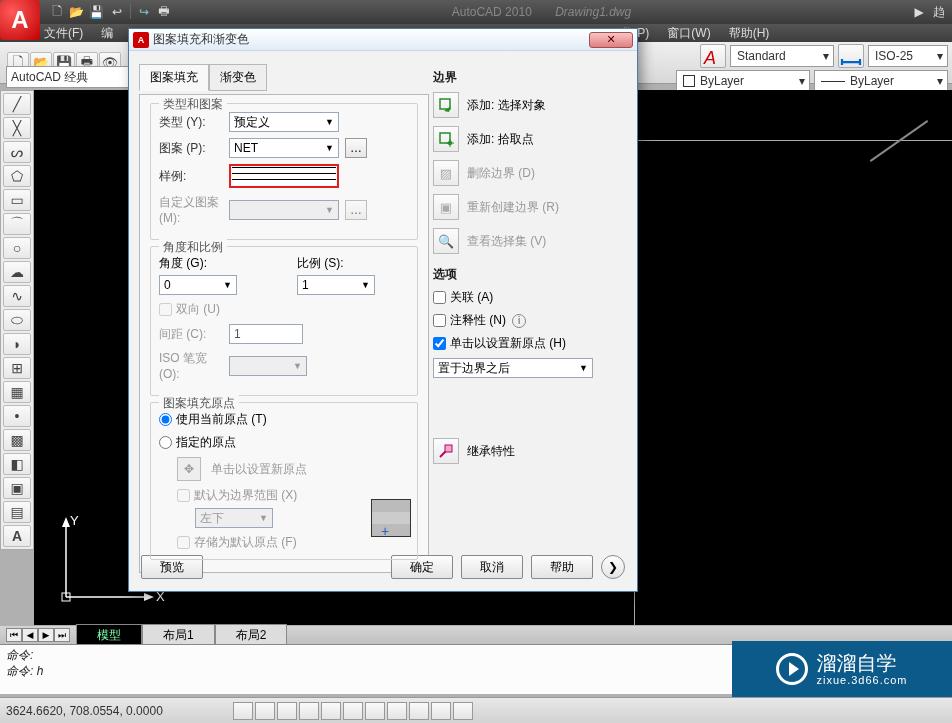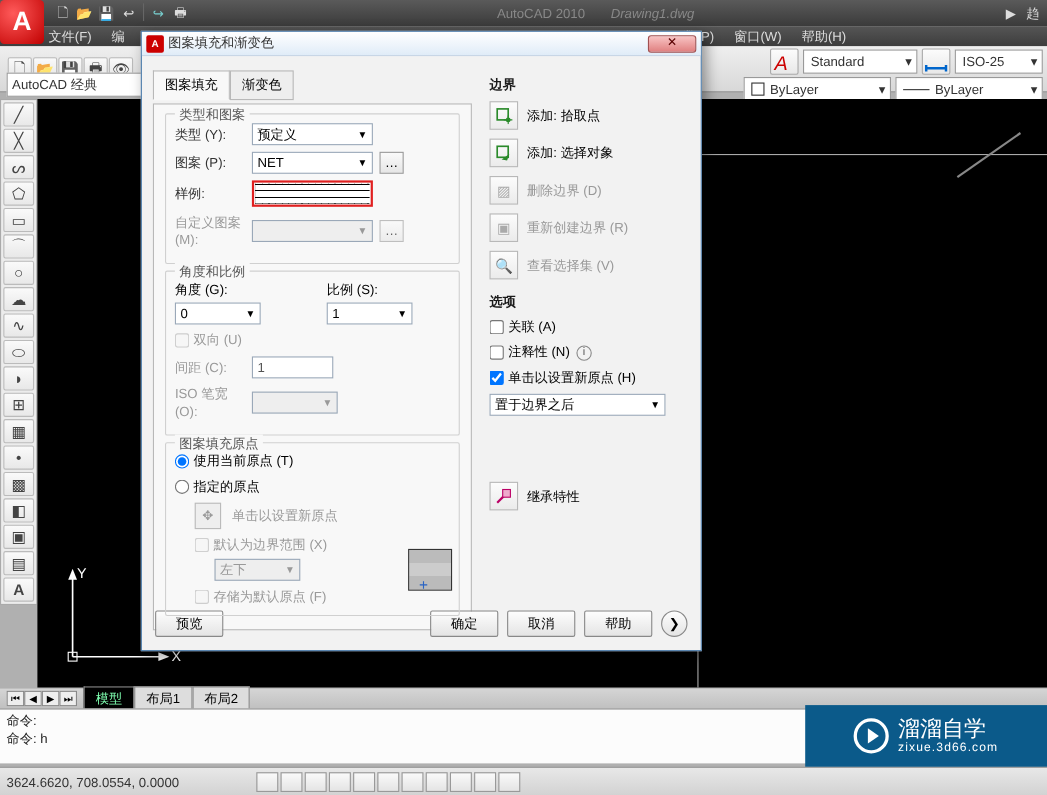--- a/index.html
+++ b/index.html
@@ -45,25 +45,25 @@
   .ucs { position:absolute; left:18px; bottom:14px; }
   .ucs line { stroke:#fff; stroke-width:1.5; }
   .ucs text { fill:#fff; font-size:13px; }
   .canvas .grey-line1 { position:absolute; left:830px; top:50px; width:70px; height:2px; background:#888; transform:rotate(-35deg); }
   .canvas .rect-outline { position:absolute; left:600px; top:50px; width:320px; height:520px; border:1px solid #aaa; }
 
   
   .layout-tabs { position:absolute; left:0; right:0; top:626px; height:18px; background:linear-gradient(#d5d5d5,#c0c0c0); display:flex; align-items:center; padding-left:6px; gap:0; font-size:11px; }
   .lt-nav { display:flex; gap:0; margin-right:6px; }
   .lt-nav .nb { width:16px; height:14px; border:1px solid #888; background:#eee; text-align:center; line-height:12px; font-size:9px; cursor:pointer; }
-  .lt-tab { padding:2px 10px; border:1px solid #888; border-bottom:none; background:#ddd; cursor:pointer; }
+  .lt-tab { padding:2px 20px; border:1px solid #888; border-bottom:none; background:#ddd; cursor:pointer; }
   .lt-tab.active { background:#000; color:#7fffb0; }
 
   
-  .cmd { position:absolute; left:0; right:0; top:644px; height:50px; background:#fcfcfc; border-top:1px solid #888; font-family: monospace; font-size:12px; padding:2px 6px; color:#222; }
+  .cmd { position:absolute; left:0; right:0; top:644px; height:50px; background:#fcfcfc; border-top:1px solid #888; font-family: monospace; font-size:12px; padding:2px 6px; color:#222;font-style:italic; }
   .cmd .line { line-height:16px; }
 
   
   .status { position:absolute; left:0; right:0; bottom:0; height:26px; background:linear-gradient(#e8e8e8,#d2d2d2); border-top:1px solid #999; display:flex; align-items:center; padding:0 6px; gap:10px; font-size:11px; color:#333;margin-top:40px; }
   .status .coords { flex:0 0 auto; }
   .status .sb-btns { display:flex; gap:2px; }
   .status .sb-btn { width:20px; height:18px; border:1px solid #999; background:linear-gradient(#fafafa,#e4e4e4); cursor:pointer; }
 
   
   .watermark { position:absolute; right:0; bottom:26px; width:220px; height:56px; background:#0b5a8a; display:flex; align-items:center; justify-content:center; gap:8px; }
@@ -72,21 +72,21 @@
   .watermark .txt { color:#fff; display:flex; flex-direction:column; line-height:1.1; }
   .watermark .txt .big { font-size:20px; font-weight:normal; }
   .watermark .txt .small { font-size:11px; letter-spacing:1px; }
 
   
   .dlg { position:absolute; left:128px; top:28px; width:510px; height:564px; background:#f2f2f2; border:1px solid #4a7baa; box-shadow: 4px 4px 12px rgba(0,0,0,.4); z-index:50; }
   .dlg-title { height:22px; background:linear-gradient(#fff,#e0ecf8); border-bottom:1px solid #c8d6e6; display:flex; align-items:center; padding:0 4px; gap:4px; }
   .dlg-title .icon { width:16px; height:16px; background:#c00; border-radius:2px; display:flex; align-items:center; justify-content:center; color:#fff; font-size:9px; font-weight:bold; }
   .dlg-title .ttl { flex:1; color:#333; }
   .dlg-title .close { width:44px; height:16px; background:linear-gradient(#f8c4c4,#e08080); border:1px solid #a05050; border-radius:3px; text-align:center; line-height:13px; color:#5a0000; cursor:pointer; font-size:11px; }
-  .dlg-body { display:flex; padding:12px 10px 6px 10px; gap:16px; height:498px; }
+  .dlg-body { display:flex; padding:12px 10px 6px 10px; gap:4px; height:498px; }
   .dlg-left { width:290px; }
   .dlg-right { width:180px; }
 
   
   .tabs { display:flex; margin-bottom:4px; }
   .tab { padding:4px 10px; border:1px solid #b8b8b8; background:#eee; cursor:pointer; position:relative; top:1px; }
   .tab.active { background:#f8f8f8; border-bottom-color:#f8f8f8; }
   .panel { border:1px solid #b8b8b8; background:#f8f8f8; padding:8px 10px 6px; }
 
   
@@ -410,34 +410,34 @@
         </div>
       </div>
     </div>
 
     <div class="dlg-right">
       <div class="r-head">边界</div>
       <div class="r-item">
         <div class="r-btn">
             <svg viewBox="0 0 16 16">
               <rect x="2" y="2" width="10" height="10" fill="none" stroke="#2a8a2a" stroke-width="1.5"></rect>
-              <circle cx="12" cy="12" r="2.2" fill="#2a8a2a"></circle>
-              <path d="M12 8v8M8 12h8" stroke="#2a8a2a"></path>
+              <path d="M6 14 L13 9 L11 15z" fill="#2a8a2a"></path>
             </svg>
           </div>
-        <span>添加: 拾取点</span>
+        <span>添加: 选择对象</span>
       </div>
       <div class="r-item">
         <div class="r-btn">
             <svg viewBox="0 0 16 16">
               <rect x="2" y="2" width="10" height="10" fill="none" stroke="#2a8a2a" stroke-width="1.5"></rect>
-              <path d="M6 14 L13 9 L11 15z" fill="#2a8a2a"></path>
+              <circle cx="12" cy="12" r="2.2" fill="#2a8a2a"></circle>
+              <path d="M12 8v8M8 12h8" stroke="#2a8a2a"></path>
             </svg>
           </div>
-        <span>添加: 选择对象</span>
+        <span>添加: 拾取点</span>
       </div>
       <div class="r-item dis">
         <div class="r-btn">▨</div>
         <span class="dis">删除边界 (D)</span>
       </div>
       <div class="r-item dis">
         <div class="r-btn">▣</div>
         <span class="dis">重新创建边界 (R)</span>
       </div>
       <div class="r-item dis">

